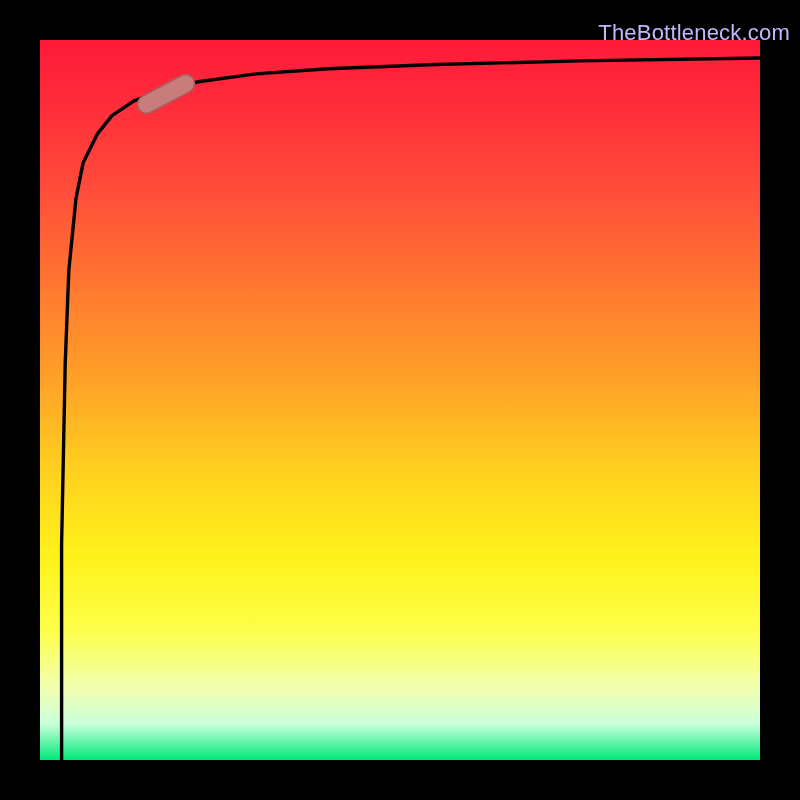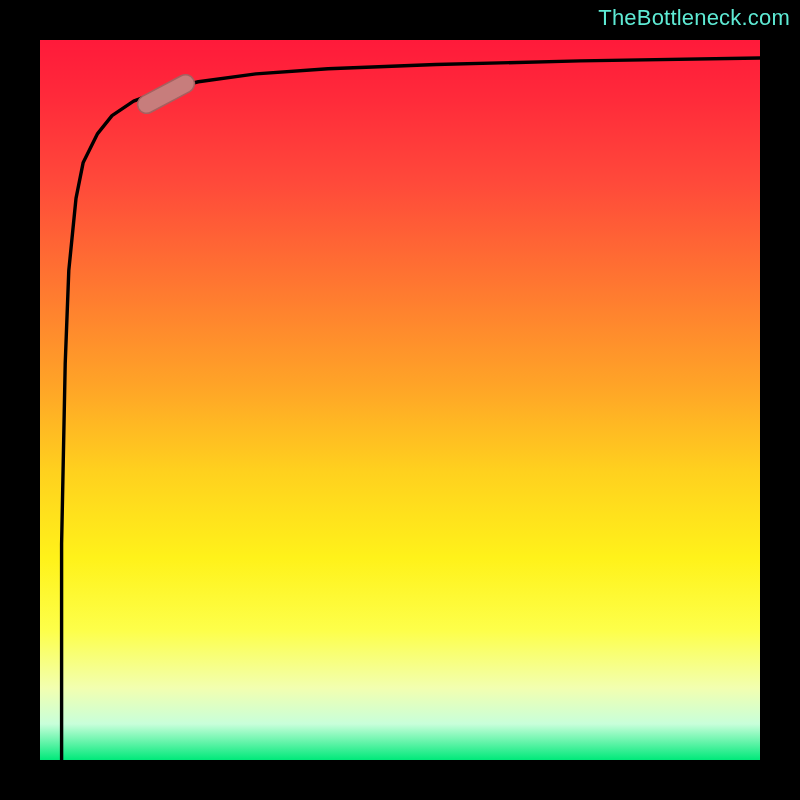--- a/index.html
+++ b/index.html
@@ -12,23 +12,23 @@
     overflow: hidden;
   }
   .frame {
     position: relative;
     width: 800px;
     height: 800px;
     background: #000;
   }
   .attribution {
     position: absolute;
-    top: 5px;
+    top: 20px;
     right: 10px;
-    color: #5eead4;
+    color: #c4b5fd;
     font-size: 22px;
     font-weight: 500;
     letter-spacing: 0.2px;
   }
   .plot {
     position: absolute;
     left: 40px;
     top: 40px;
     width: 720px;
     height: 720px;

